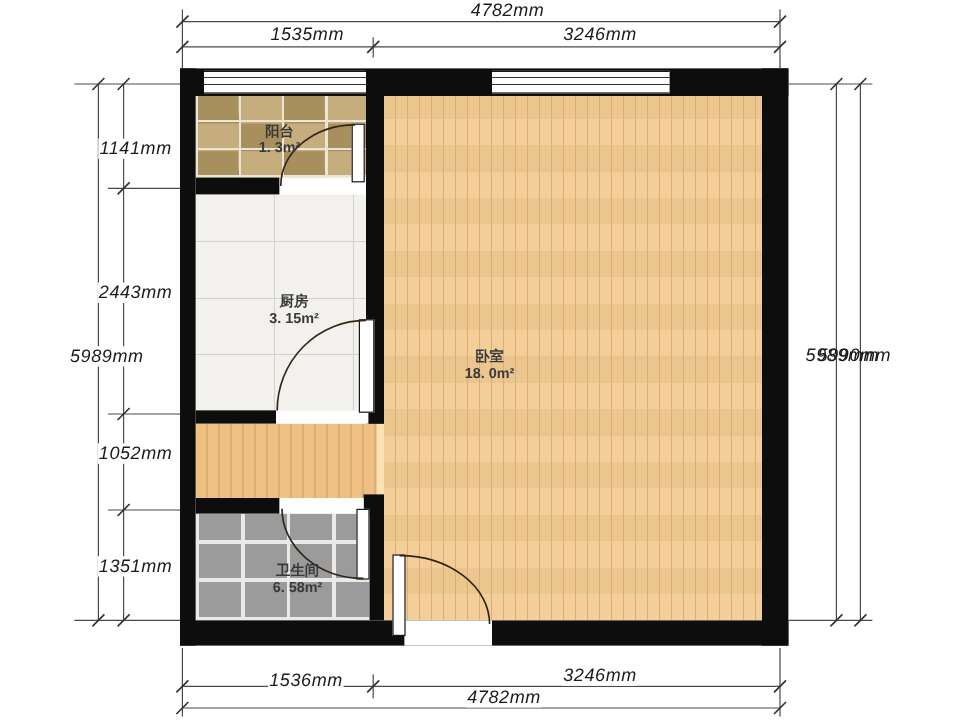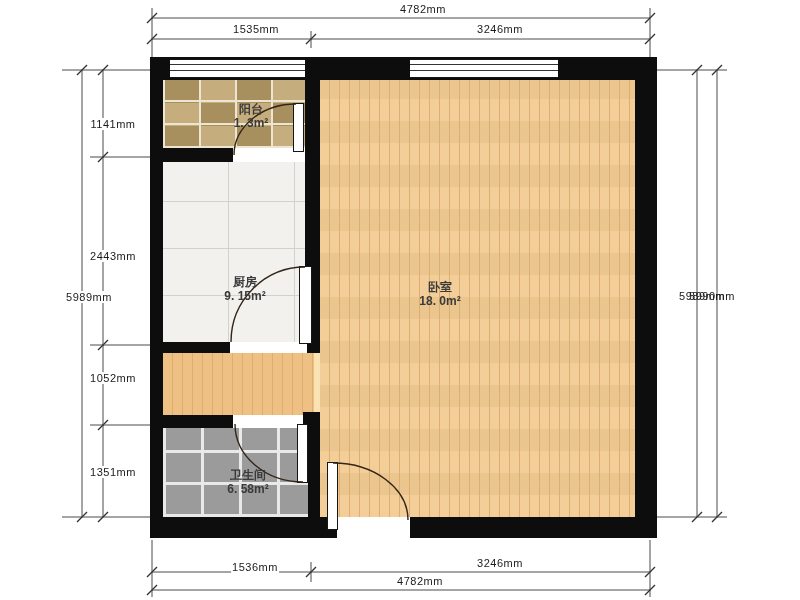--- a/index.html
+++ b/index.html
@@ -40,22 +40,22 @@
   .door-leaf { position:absolute; background:#fff; border:1.5px solid #151515; }
   .window { position:absolute; background:#fff;
     border-top:1.5px solid #151515; border-bottom:1.5px solid #151515;
     background-image: linear-gradient(to bottom, transparent 4px, #333 4px, #333 5px, transparent 5px, transparent 10px, #333 10px, #333 11px, transparent 11px);
   }
   .hall-sill { position:absolute; background:#fbe2b2; }
 
   .linework { position:absolute; left:0; top:0; pointer-events:none; }
 
   .dim-label { position:absolute; transform:translate(-50%,-50%);
-    font-size:11px; letter-spacing:0.5px; color:var(--dim-text,#1b1b1b);
-    background:#fff; padding:0 1px; white-space:nowrap; }
+    font-size:15px; letter-spacing:0.5px; color:var(--dim-text,#1b1b1b);
+    background:#fff; padding:0 1px; white-space:nowrap;font-style:italic; }
   .dim-label.overlap { background:transparent; }
 
   .room-label { position:absolute; transform:translate(-50%,-50%);
     text-align:center; font-size:12px; font-weight:bold; line-height:14px;
     color:var(--room-text,#3a3a3a); white-space:nowrap; pointer-events:none; }
 </style>
 </head>
 <body>
 
 <div id="canvas">
@@ -119,36 +119,36 @@
   <div class="dim-label" style="left:423px;top:9px;">4782mm</div>
   <div class="dim-label" style="left:256px;top:29px;">1535mm</div>
   <div class="dim-label" style="left:500px;top:29px;">3246mm</div>
 
   <div class="dim-label" style="left:255px;top:567px;">1536mm</div>
   <div class="dim-label" style="left:500px;top:563px;">3246mm</div>
   <div class="dim-label" style="left:420px;top:581px;">4782mm</div>
 
   <div class="dim-label" style="left:89px;top:297px;">5989mm</div>
   <div class="dim-label" style="left:113px;top:124px;">1141mm</div>
-  <div class="dim-label" style="left:113px;top:256px;">2443mm</div>
+  <div class="dim-label" style="left:113px;top:244px;">2443mm</div>
   <div class="dim-label" style="left:113px;top:378px;">1052mm</div>
   <div class="dim-label" style="left:113px;top:472px;">1351mm</div>
 
   <div class="dim-label overlap" style="left:702px;top:296px;">5989mm</div>
   <div class="dim-label overlap" style="left:712px;top:296px;text-align:center;">5990mm</div>
 
-  <div class="room-label" style="left:251px;top:116px;">
+  <div class="room-label" style="left:233px;top:116px;">
     <div>阳台</div>
     <div>1. 3m²</div>
   </div>
-  <div class="room-label" style="left:245px;top:258px;margin-top:31px;">
+  <div class="room-label" style="left:245px;top:258px;">
     <div>厨房</div>
-    <div>9. 15m²</div>
+    <div>3. 15m²</div>
   </div>
-  <div class="room-label" style="left:408px;top:294px;margin-left:32px;">
+  <div class="room-label" style="left:408px;top:304px;">
     <div>卧室</div>
     <div>18. 0m²</div>
   </div>
   <div class="room-label" style="left:248px;top:482px;">
     <div>卫生间</div>
     <div>6. 58m²</div>
   </div>
 
 </div>
 

